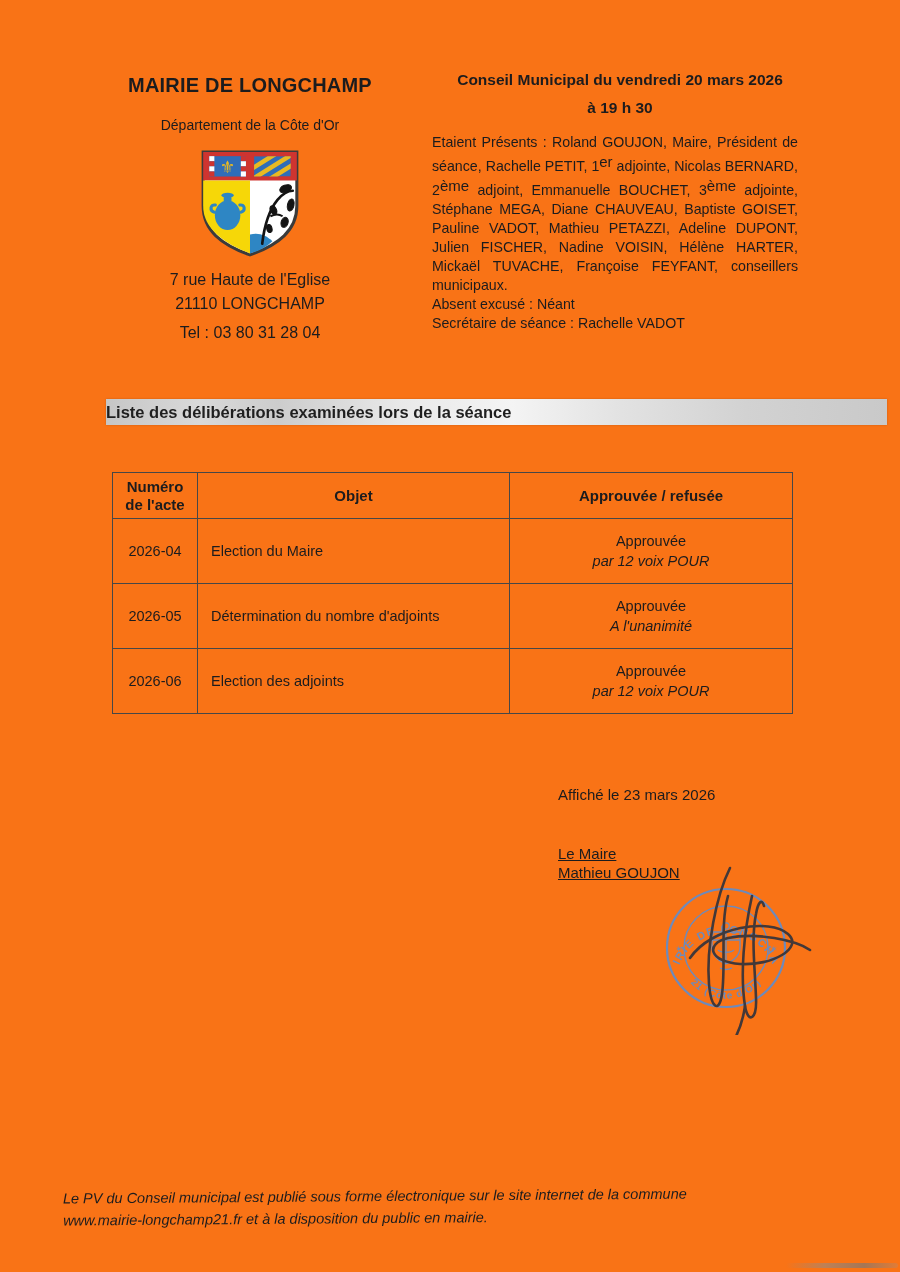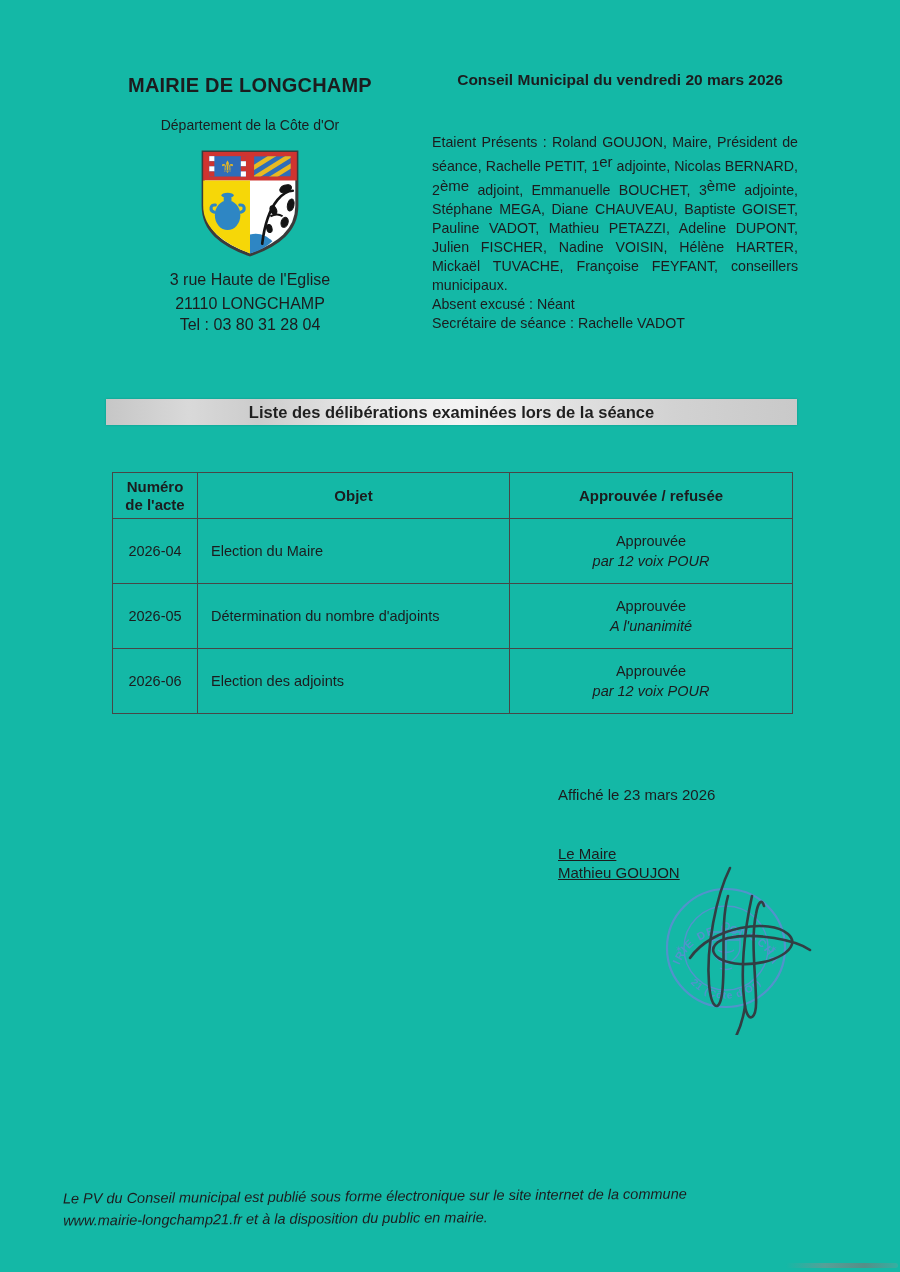--- a/index.html
+++ b/index.html
@@ -1,41 +1,41 @@
 <!DOCTYPE html>
 <html><head>
 <meta charset="utf-8">
 <style>
   * { margin:0; padding:0; box-sizing:border-box; }
   html,body { background:#ffffff; }
   .page {
-    position:relative; width:900px; height:1272px; background:#14b8a6;
+    position:relative; width:900px; height:1272px; background:#f97316;
     font-family:"Liberation Sans", sans-serif; color:#1c1c1e; overflow:hidden;
   }
   
   .hdr-left { position:absolute; left:95px; top:74px; width:310px; text-align:center; }
   .mairie-title { font-size:20px; font-weight:bold; letter-spacing:.2px; }
   .dept { font-size:14px; margin-top:20px; }
   .crest-wrap { margin:14px auto 0; width:102px; height:112px; }
   .addr { font-size:16px; line-height:24px; margin-top:9px; }
-  .phone { font-size:16px; margin-top:0; }
+  .phone { font-size:16px; margin-top:8px; }
   
   .hdr-right { position:absolute; left:438px; top:66px; width:364px; text-align:center; }
   .meet-line { font-size:15.5px; font-weight:bold; line-height:28px; }
   
   .attendance { position:absolute; left:432px; top:133px; width:366px; font-size:14.2px; line-height:19px; }
   .present-par { text-align:justify; }
   .att-line { margin-top:0; }
   .u { }
   .sup { font-size:15px; vertical-align:4px; }
   
   .band {
-    position:absolute; left:106px; top:399px; width:691px; height:26px;
+    position:absolute; left:106px; top:399px; width:781px; height:26px;
     background:linear-gradient(90deg,#c6c6c6 0%,#d9d9d9 12%,#cccccc 22%,#e9e9e9 38%,#f4f4f4 52%,#e2e2e2 66%,#d2d2d2 82%,#c9c9c9 100%);
-    text-align:center; line-height:26px; font-size:16.5px; font-weight:bold; color:#1f1f1f;
+    line-height:26px; font-size:16.5px; font-weight:bold; color:#1f1f1f;
     box-shadow:0 0 2px rgba(0,0,0,.18);
   }
   
   .tbl { position:absolute; left:112px; top:472px; width:681px; border:1.6px solid #474747; }
   .trow { display:grid; grid-template-columns:85px 312px 1fr; }
   .trow + .trow { border-top:1.6px solid #474747; }
   .tc { border-right:1.6px solid #474747; }
   .tc:last-child { border-right:none; }
   .th { height:45px; display:flex; align-items:center; justify-content:center; font-weight:bold; font-size:15px; text-align:center; line-height:18px; }
   .td { height:64px; display:flex; align-items:center; font-size:14.5px; }
@@ -112,28 +112,29 @@
           <ellipse cx="85" cy="41" rx="6" ry="3.6" transform="rotate(-20 85 41)"></ellipse>
           <ellipse cx="90" cy="57" rx="3.2" ry="6" transform="rotate(12 90 57)"></ellipse>
           <ellipse cx="73" cy="62" rx="3" ry="4.6" transform="rotate(-28 73 62)"></ellipse>
           <ellipse cx="84" cy="74" rx="3.4" ry="5" transform="rotate(18 84 74)"></ellipse>
           <ellipse cx="69" cy="80" rx="2.6" ry="4" transform="rotate(-15 69 80)"></ellipse>
         </g>
       </svg>
     </div>
 
     <div class="addr">
-      <div>3 rue Haute de l'Eglise</div>
+      <div>7 rue Haute de l'Eglise</div>
       <div>21110 LONGCHAMP</div>
     </div>
     <div class="phone">Tel : 03 80 31 28 04</div>
   </div>
 
   <div class="hdr-right">
     <div class="meet-line">Conseil Municipal du vendredi 20 mars 2026</div>
+    <div class="meet-line">à 19 h 30</div>
   </div>
 
   <div class="attendance">
     <div class="present-par"><span class="u">Etaient Présents</span><span> : Roland GOUJON, Maire, Président de séance, Rachelle PETIT, 1</span><span class="sup">er</span><span> adjointe, Nicolas BERNARD, 2</span><span class="sup">ème</span><span> adjoint, Emmanuelle BOUCHET, 3</span><span class="sup">ème</span><span> adjointe, Stéphane MEGA, Diane CHAUVEAU, Baptiste GOISET, Pauline VADOT, Mathieu PETAZZI, Adeline DUPONT, Julien FISCHER, Nadine VOISIN, Hélène HARTER, Mickaël TUVACHE, Françoise FEYFANT, conseillers municipaux.</span></div>
     <div class="att-line"><span class="u">Absent excusé</span><span> : Néant</span></div>
     <div class="att-line"><span class="u">Secrétaire de séance</span><span> : Rachelle VADOT</span></div>
   </div>
 
   <div class="band">Liste des délibérations examinées lors de la séance</div>
 

